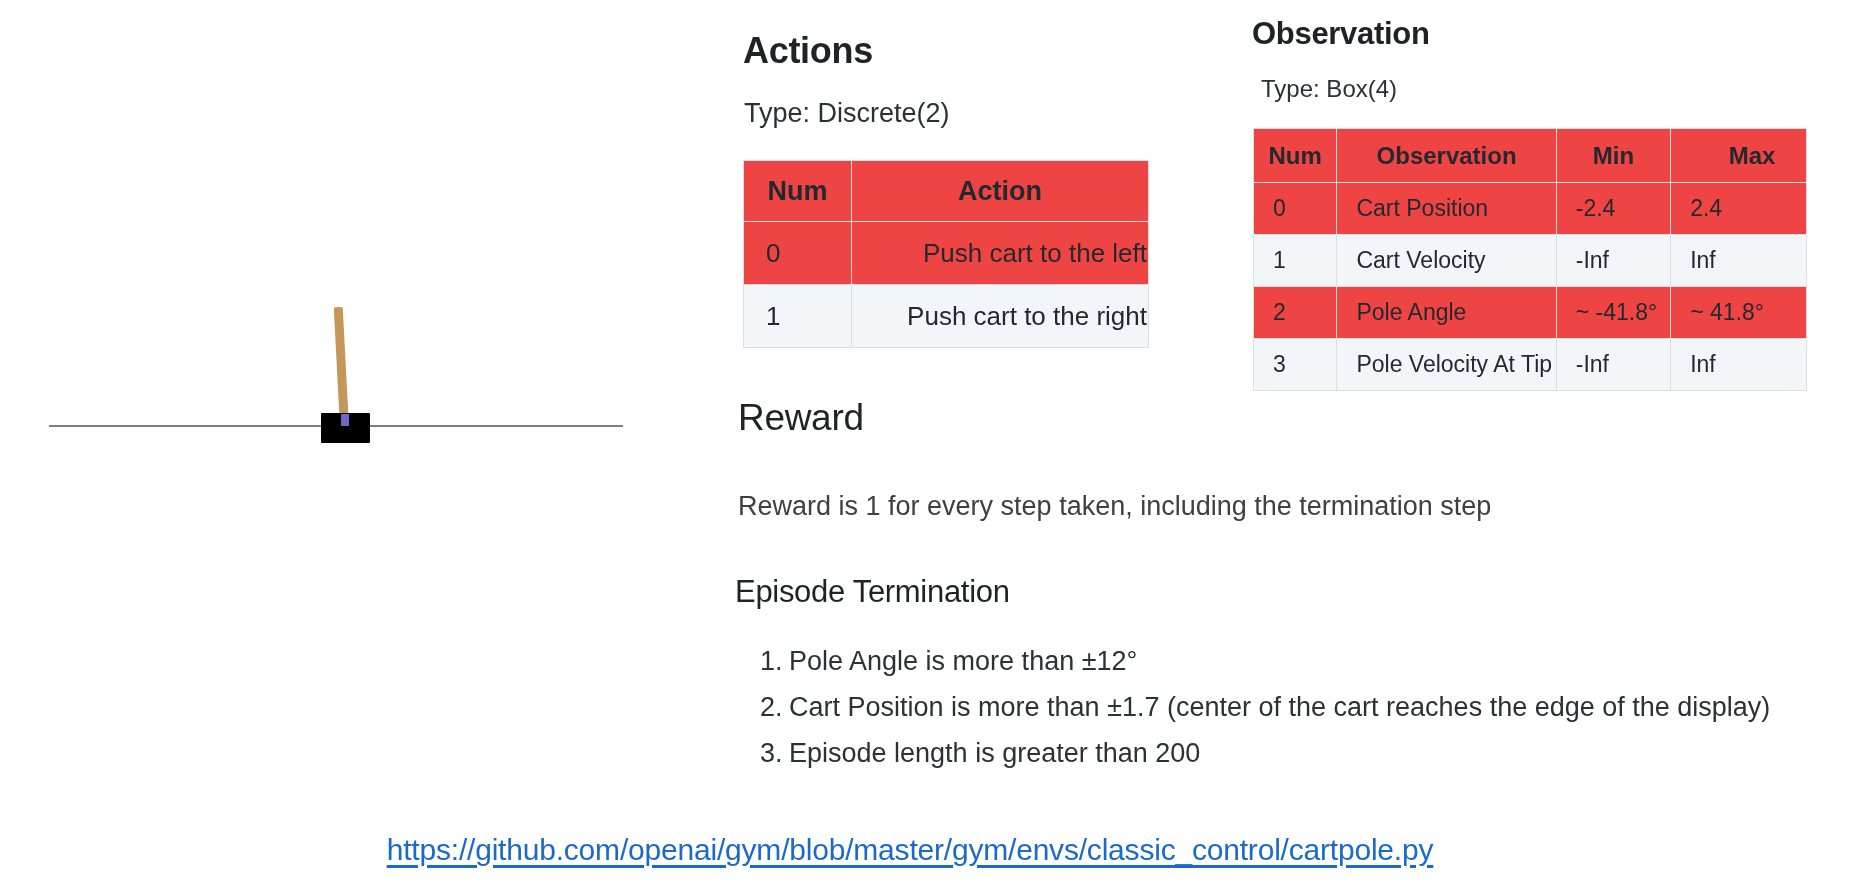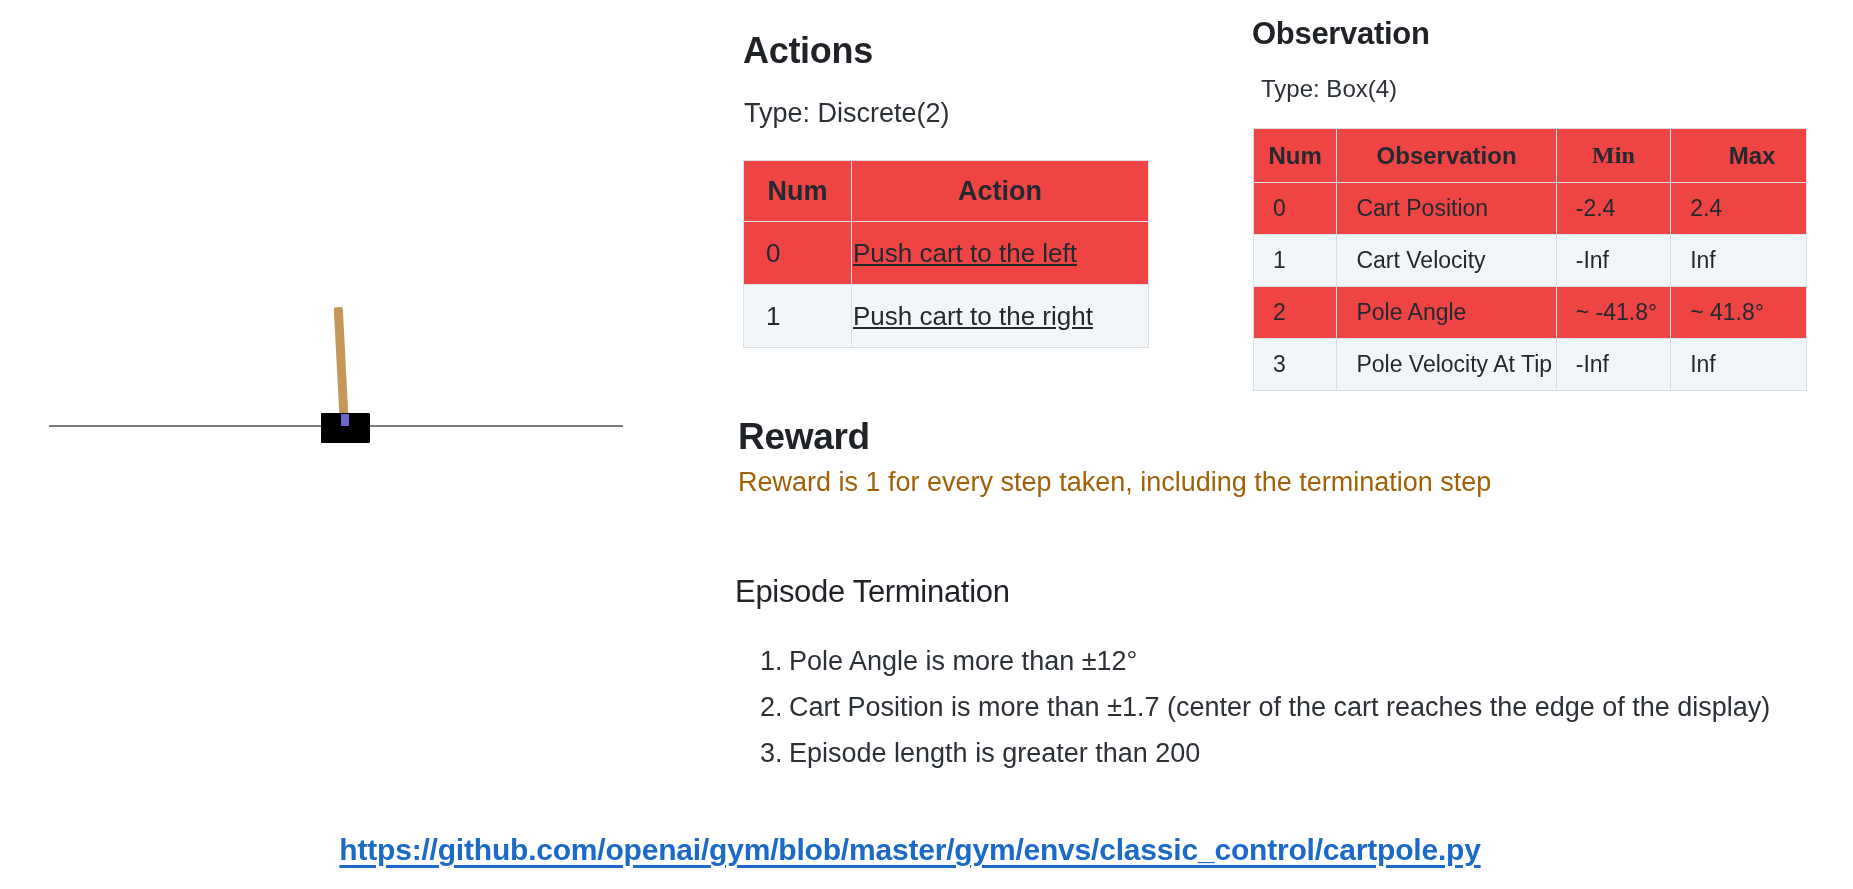--- a/index.html
+++ b/index.html
@@ -23,49 +23,49 @@
     transform-origin:50% 100%;
   }
   .cart{left:321px;top:413px;width:49px;height:30px;background:var(--cart_black,#000);border-radius:1px;}
   .axle{left:341px;top:414px;width:8px;height:12px;background:var(--axle_purple,#6f66cf);}
 
   
   .h-actions{left:743px;top:30px;font-size:36px;font-weight:bold;color:var(--heading_dark,#1f2328);letter-spacing:-0.3px;}
   .t-actions{left:744px;top:98px;font-size:27px;color:#2b3137;text-align:right;}
   .h-observation{left:1252px;top:16px;font-size:31px;font-weight:bold;color:var(--heading_dark,#1f2328);letter-spacing:-0.3px;}
   .t-observation{left:1252px;top:75px;font-size:24px;color:#2b3137;margin-left:9px;}
-  .h-reward{left:738px;top:416px;font-size:37px;font-weight:bold;color:var(--heading_dark,#1f2328);letter-spacing:-0.3px;}
-  .p-reward{left:738px;top:467px;font-size:27px;color:#a16207;}
+  .h-reward{left:738px;top:397px;font-size:37px;font-weight:normal;color:var(--heading_dark,#1f2328);letter-spacing:-0.3px;}
+  .p-reward{left:738px;top:491px;font-size:27px;color:#404040;}
   .h-termination{left:735px;top:574px;font-size:31px;font-weight:normal;color:var(--heading_dark,#1f2328);letter-spacing:-0.3px;}
   .et-item{left:760px;font-size:27px;color:#2b3137;display:flex;line-height:31px;}
   .et-item .marker{width:22px;margin-right:7px;text-align:left;}
   .et-1{top:646px;} .et-2{top:692px;} .et-3{top:738px;}
 
   
   table{border-collapse:collapse;background:#ef4444;}
   th,td{border:1px solid var(--table_border,#dadfe4);vertical-align:middle;}
   tr.zebra td{background:var(--zebra_row,#f3f6f9);}
 
   .tbl-actions{left:743px;top:160px;width:406px;font-size:26px;}
   .tbl-actions th{height:58px;font-size:27px;font-weight:bold;text-align:center;color:#24292f;}
   .tbl-actions td{height:60px;}
   .tbl-actions .col-num{width:105px;}
   .tbl-actions td.c-num{text-align:left;padding-left:22px;}
-  .tbl-actions td.c-action{text-align:left;text-decoration:underline;}
+  .tbl-actions td.c-action{text-align:right;}
 
   .tbl-obs{left:1253px;top:128px;width:554px;font-size:23px;}
   .tbl-obs th{height:51px;font-size:24px;font-weight:bold;text-align:center;color:#24292f;}
   .tbl-obs td{height:49px;text-align:left;padding-left:19px;}
   .tbl-obs .co-num{width:86px;}
   .tbl-obs .co-obs{width:232px;}
-  .tbl-obs .co-min{width:118px;font-family:Liberation Serif, serif;}
+  .tbl-obs .co-min{width:118px;}
   .tbl-obs .co-max{width:118px;padding-left:28px;}
 
   
-  .linkwrap{left:0;top:833px;width:1820px;text-align:center;font-weight:bold;}
+  .linkwrap{left:0;top:833px;width:1820px;text-align:center;}
   .src-link{
     font-size:30px;
     color:var(--link_blue,#1b6ac9);
     text-decoration:underline;
     text-decoration-thickness:2.5px;
     text-underline-offset:5px;
     letter-spacing:-0.2px;
     cursor:pointer;
   }
 </style>

